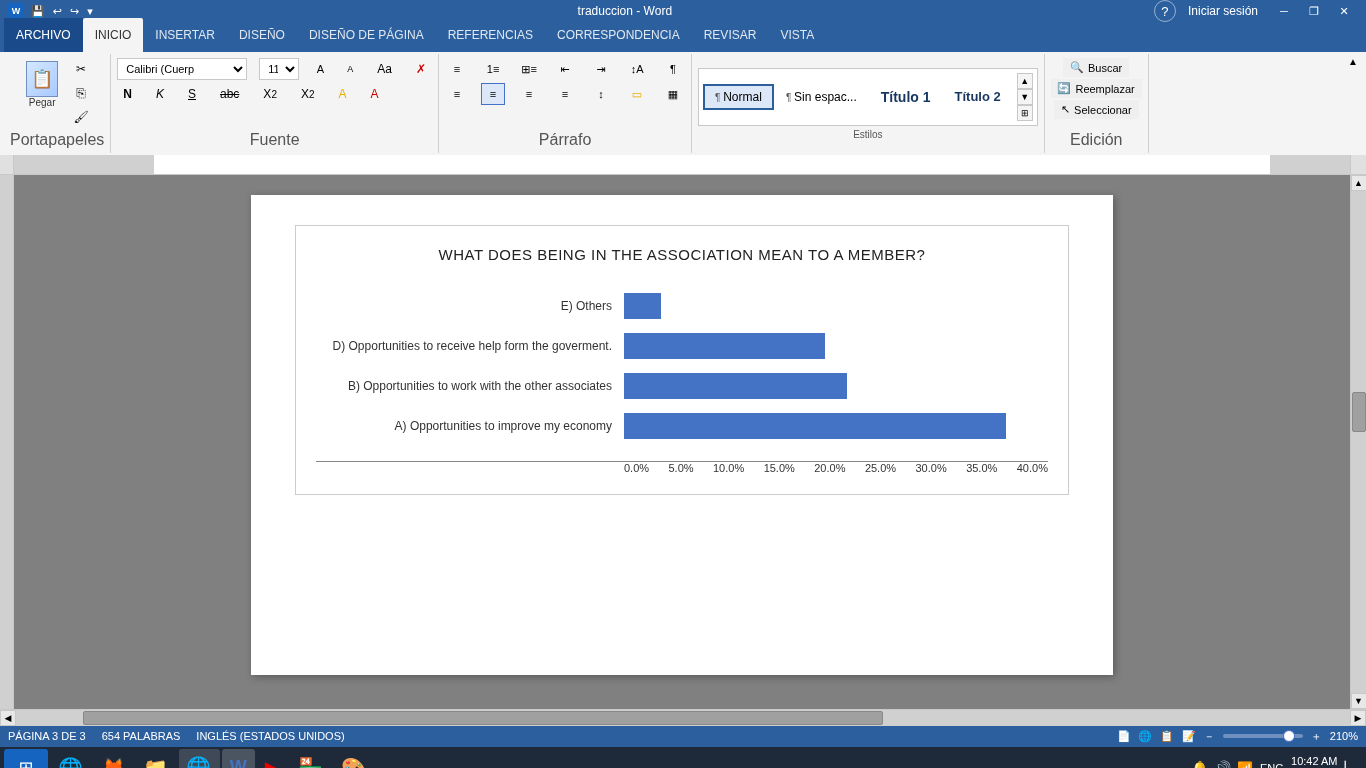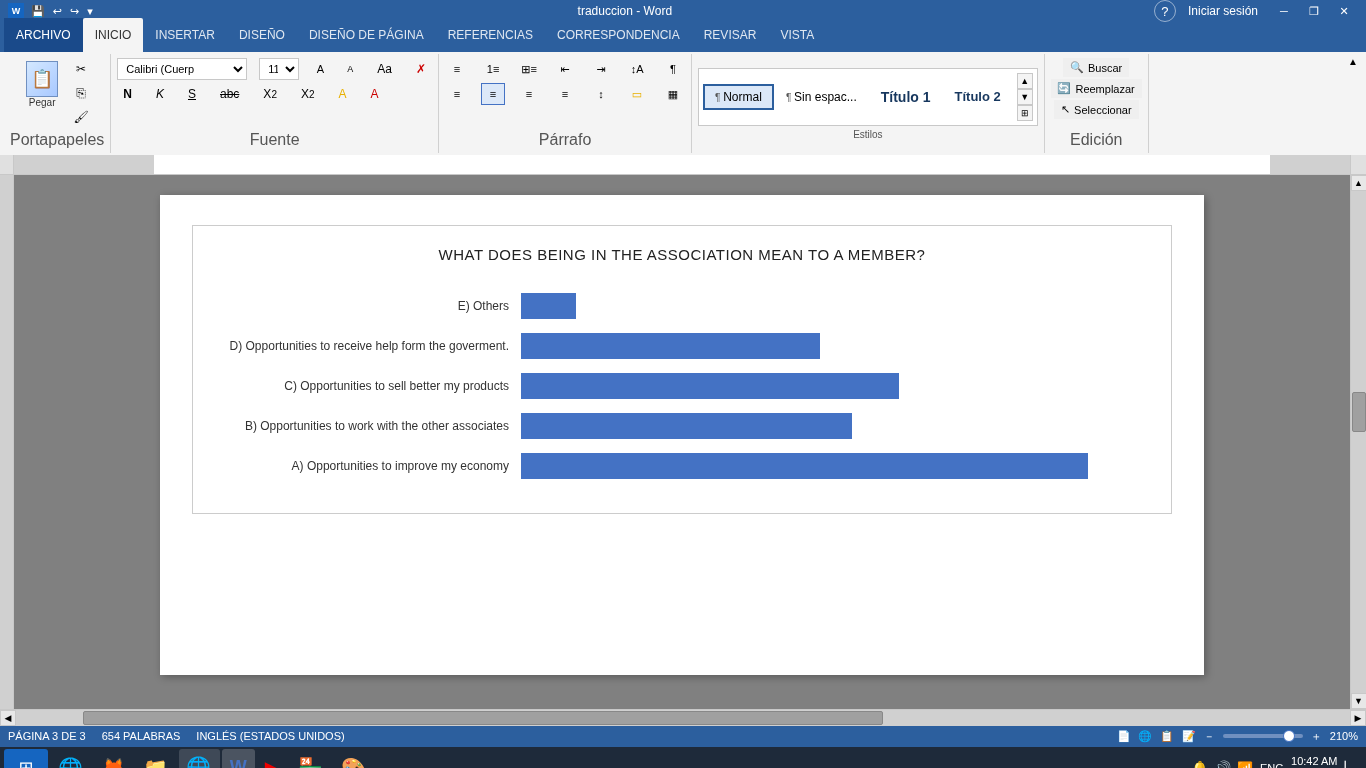--- a/index.html
+++ b/index.html
@@ -48,21 +48,21 @@
     .style-item { padding: 4px 10px; font-size: 12px; cursor: pointer; white-space: nowrap; border: 2px solid transparent; }
     .style-item.selected { border-color: #2c5f9e; background: #dce8f8; }
     .style-scroll-btn { width: 16px; height: 16px; background: #f4f4f4; border: 1px solid #c8c8c8; cursor: pointer; display: flex; align-items: center; justify-content: center; font-size: 9px; }
     .para-btn { width: 24px; height: 22px; background: none; border: 1px solid transparent; cursor: pointer; font-size: 11px; display: flex; align-items: center; justify-content: center; }
     .vertical-scroll { width: 16px; background: #f0f0f0; border-left: 1px solid #c8c8c8; display: flex; flex-direction: column; align-items: center; }
     .scroll-btn { width: 16px; height: 16px; background: #e8e8e8; border: 1px solid #c8c8c8; cursor: pointer; display: flex; align-items: center; justify-content: center; font-size: 9px; }
     .scroll-track { flex: 1; width: 16px; background: #d0d0d0; position: relative; }
     .scroll-thumb { width: 14px; background: #a0a0a0; border: 1px solid #888; position: absolute; top: 40%; height: 40px; left: 1px; border-radius: 2px; cursor: pointer; }
 
     
-    .doc-page { background: white; width: 1044px; min-height: 480px; box-shadow: 2px 2px 8px rgba(0,0,0,0.3); padding: 30px 32px; }
+    .doc-page { background: white; width: 862px; min-height: 480px; box-shadow: 2px 2px 8px rgba(0,0,0,0.3); padding: 30px 44px; }
     .chart-container { border: 1px solid #ccc; padding: 20px; }
     .chart-title { text-align: center; font-size: 15px; font-weight: normal; letter-spacing: 0.5px; margin-bottom: 30px; color: #222; }
     .chart-body { display: flex; flex-direction: column; gap: 0; }
 
     
     .signin-btn { background: none; border: none; color: white; font-size: 12px; cursor: pointer; padding: 2px 6px; }
     .help-btn { background: none; border: none; color: white; font-size: 13px; cursor: pointer; width: 22px; height: 22px; border-radius: 50%; border: 1px solid rgba(255,255,255,0.5); display: flex; align-items: center; justify-content: center; }
 
     
     .ribbon-expand { margin-left: auto; font-size: 10px; cursor: pointer; padding: 2px 4px; }
@@ -252,39 +252,46 @@
                   <div style="width: 8.75%; height: 26px; background: rgb(68, 114, 196);"></div>
                 </div>
               </div>
               <div style="display: flex; align-items: center; margin-bottom: 14px;">
                 <div style="width: 308px; text-align: right; font-size: 12px; color: rgb(51, 51, 51); padding-right: 12px; flex-shrink: 0;">D) Opportunities to receive help form the goverment.</div>
                 <div style="flex: 1 1 0%; position: relative;">
                   <div style="width: 47.5%; height: 26px; background: rgb(68, 114, 196);"></div>
                 </div>
               </div>
               <div style="display: flex; align-items: center; margin-bottom: 14px;">
-                <div style="width: 308px; text-align: right; font-size: 12px; color: rgb(51, 51, 51); padding-right: 12px; flex-shrink: 0;">C) Opportunities to sell better my products</div>
-                <div style="flex: 1 1 0%; position: relative;">
-                  <div style="width: 60%; height: 26px; background: rgb(68, 114, 196);"></div>
-                </div>
-              </div>
-              <div style="display: flex; align-items: center; margin-bottom: 14px;">
                 <div style="width: 308px; text-align: right; font-size: 12px; color: rgb(51, 51, 51); padding-right: 12px; flex-shrink: 0;">B) Opportunities to work with the other associates</div>
                 <div style="flex: 1 1 0%; position: relative;">
                   <div style="width: 52.5%; height: 26px; background: rgb(68, 114, 196);"></div>
                 </div>
               </div>
               <div style="display: flex; align-items: center; margin-bottom: 14px;">
                 <div style="width: 308px; text-align: right; font-size: 12px; color: rgb(51, 51, 51); padding-right: 12px; flex-shrink: 0;">A) Opportunities to improve my economy</div>
                 <div style="flex: 1 1 0%; position: relative;">
                   <div style="width: 90%; height: 26px; background: rgb(68, 114, 196);"></div>
                 </div>
               </div>
             </div>
 
+          <div style="display:flex;padding-left:308px;margin-top:8px;border-top:1px solid #888;">
+            <div id="axis-labels" style="display:flex;flex:1;justify-content:space-between;font-size:11px;color:#333;">
+                <span>0.0%</span>
+                <span>5.0%</span>
+                <span>10.0%</span>
+                <span>15.0%</span>
+                <span>20.0%</span>
+                <span>25.0%</span>
+                <span>30.0%</span>
+                <span>35.0%</span>
+                <span>40.0%</span>
+              </div>
+          </div>
         </div>
       </div>
     </div>
   </div>
 
   <div class="vertical-scroll">
     <button class="scroll-btn">▲</button>
     <div class="scroll-track">
       <div class="scroll-thumb"></div>
     </div>

